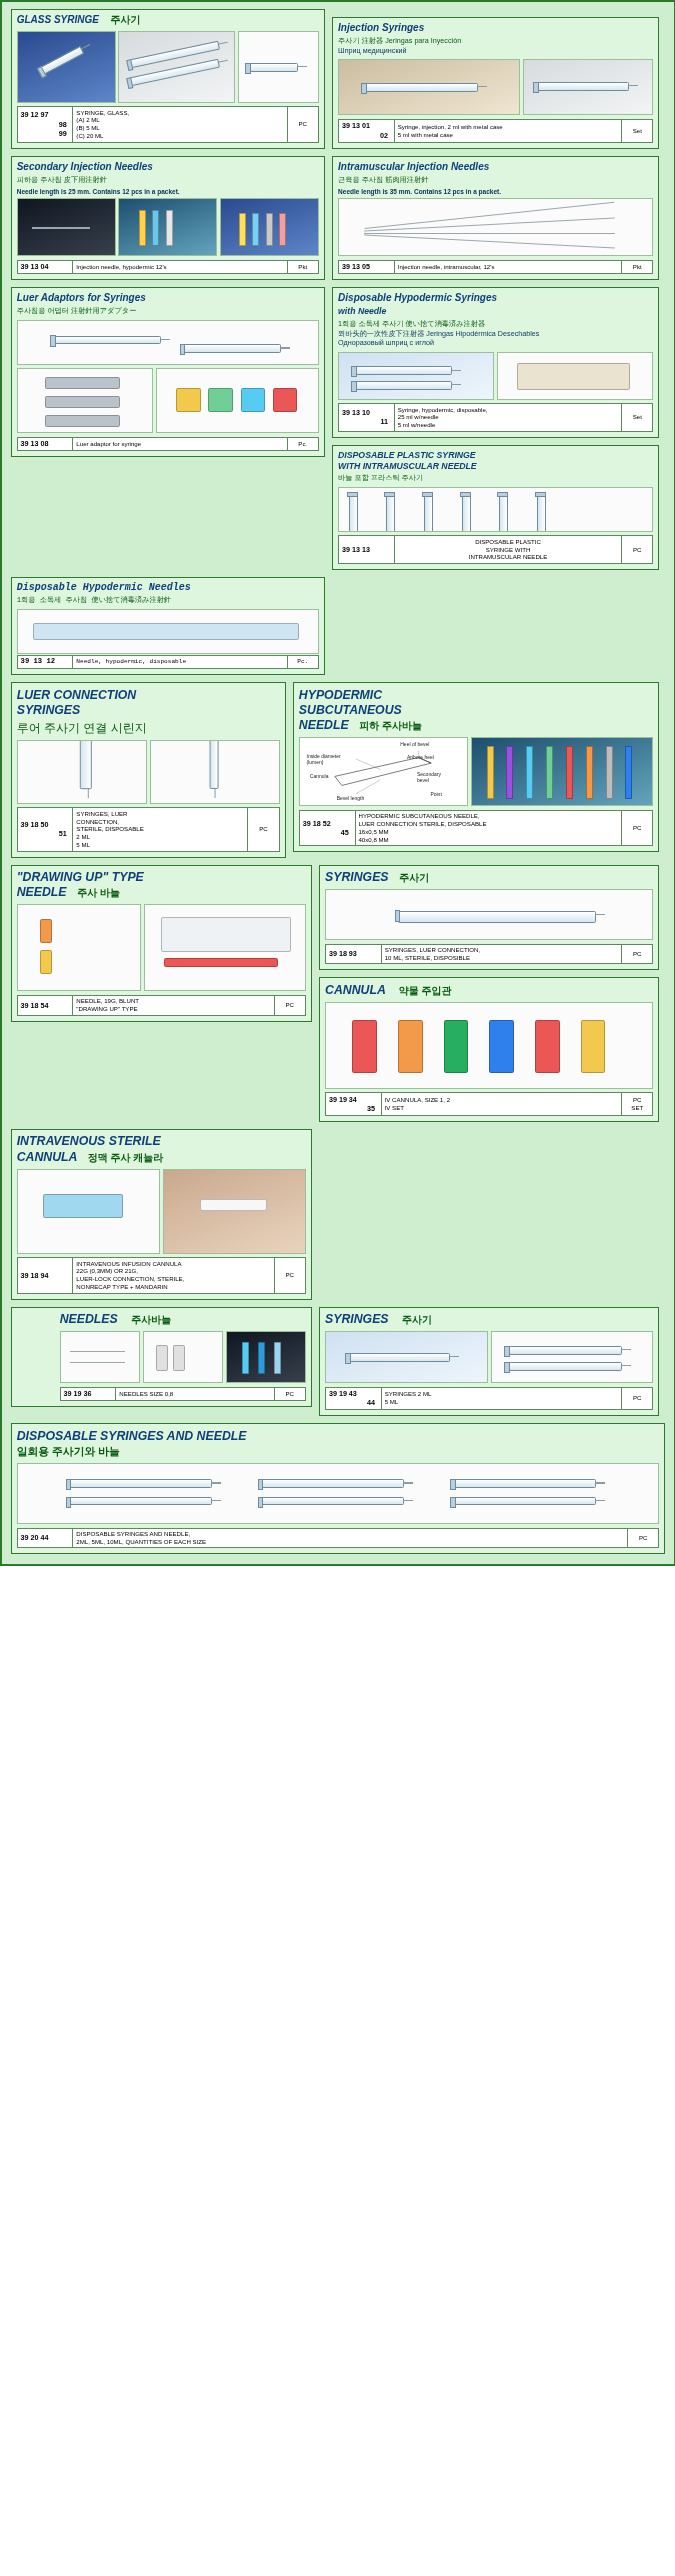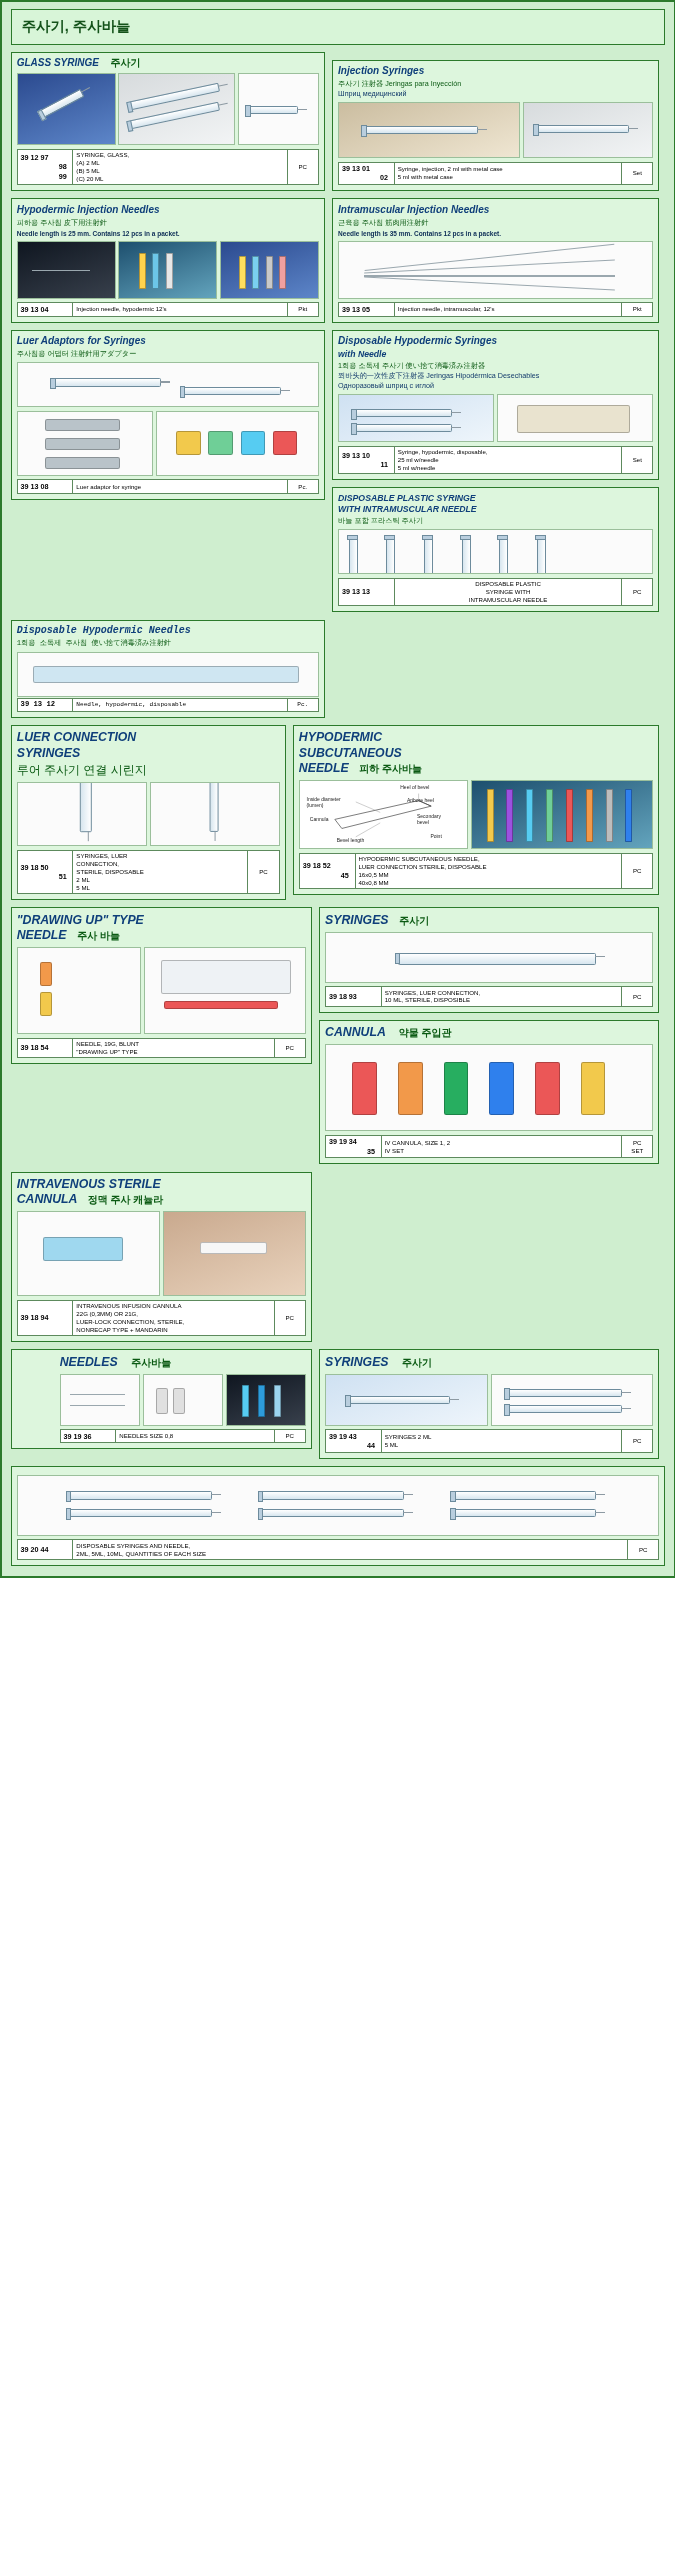--- a/index.html
+++ b/index.html
@@ -153,21 +153,20 @@
   .diagram .lbl{position:absolute;white-space:nowrap;}
   .strip{
     position:absolute;width:5px;border-radius:0.7px;border:0.7px solid rgba(0,0,0,.3);
   }
 </style>
 </head>
 <body>
 
 <div class="page">
 
-  <div class="page-title">주사기, 주사바늘</div>
 
   <div class="row">
 
     <div class="box w-half" style="width:48%;">
       <div class="hdr">
         <span>GLASS  SYRINGE</span>
         <span class="ko" style="margin-left:8.7px;">주사기</span>
       </div>
       <div class="pics" style="height:72px;">
         <div class="pic blue" style="flex:1.1;">
@@ -229,21 +228,21 @@
           <td class="unit">Set</td>
         </tr>
       </tbody>
         </table>
     </div>
   </div>
 
   <div class="row">
 
     <div class="box" style="width:48%;">
-      <div class="hdr">Hypodermic Injection Needles</div>
+      <div class="hdr">Secondary Injection Needles</div>
       <div class="sub">
         <span class="ko">피하용 주사침  皮下用注射針</span>
       </div>
       <div class="note">Needle length is 25 mm.  Contains 12 pcs in a packet.</div>
       <div class="pics" style="height:58px;">
         <div class="pic dark" style="flex:1.2;">
           <div class="needle" style="left:15%;top:50%;width:60%;"></div>
         </div>
         <div class="pic teal" style="flex:1.2;">
           <div class="strip" style="left:20%;top:20%;height:60%;background:#ffd34d;"></div>
@@ -708,20 +707,24 @@
           </td>
           <td class="unit">PC</td>
         </tr>
       </tbody>
         </table>
     </div>
   </div>
 
   <div class="row" style="margin-bottom:0;">
     <div class="box" style="width:100%;">
+      <div class="big-hdr">
+        <span>DISPOSABLE SYRINGES AND NEEDLE</span><br>
+        <span class="ko" style="font-size:10.8px;">일회용 주사기와 바늘</span>
+      </div>
       <div class="pics" style="height:61px;">
         <div class="pic white">
           <div class="syr" style="left:8%;top:26%;width:22%;"></div>
           <div class="syr" style="left:8%;top:56%;width:22%;"></div>
           <div class="syr" style="left:38%;top:26%;width:22%;"></div>
           <div class="syr" style="left:38%;top:56%;width:22%;"></div>
           <div class="syr" style="left:68%;top:26%;width:22%;"></div>
           <div class="syr" style="left:68%;top:56%;width:22%;"></div>
         </div>
       </div>

